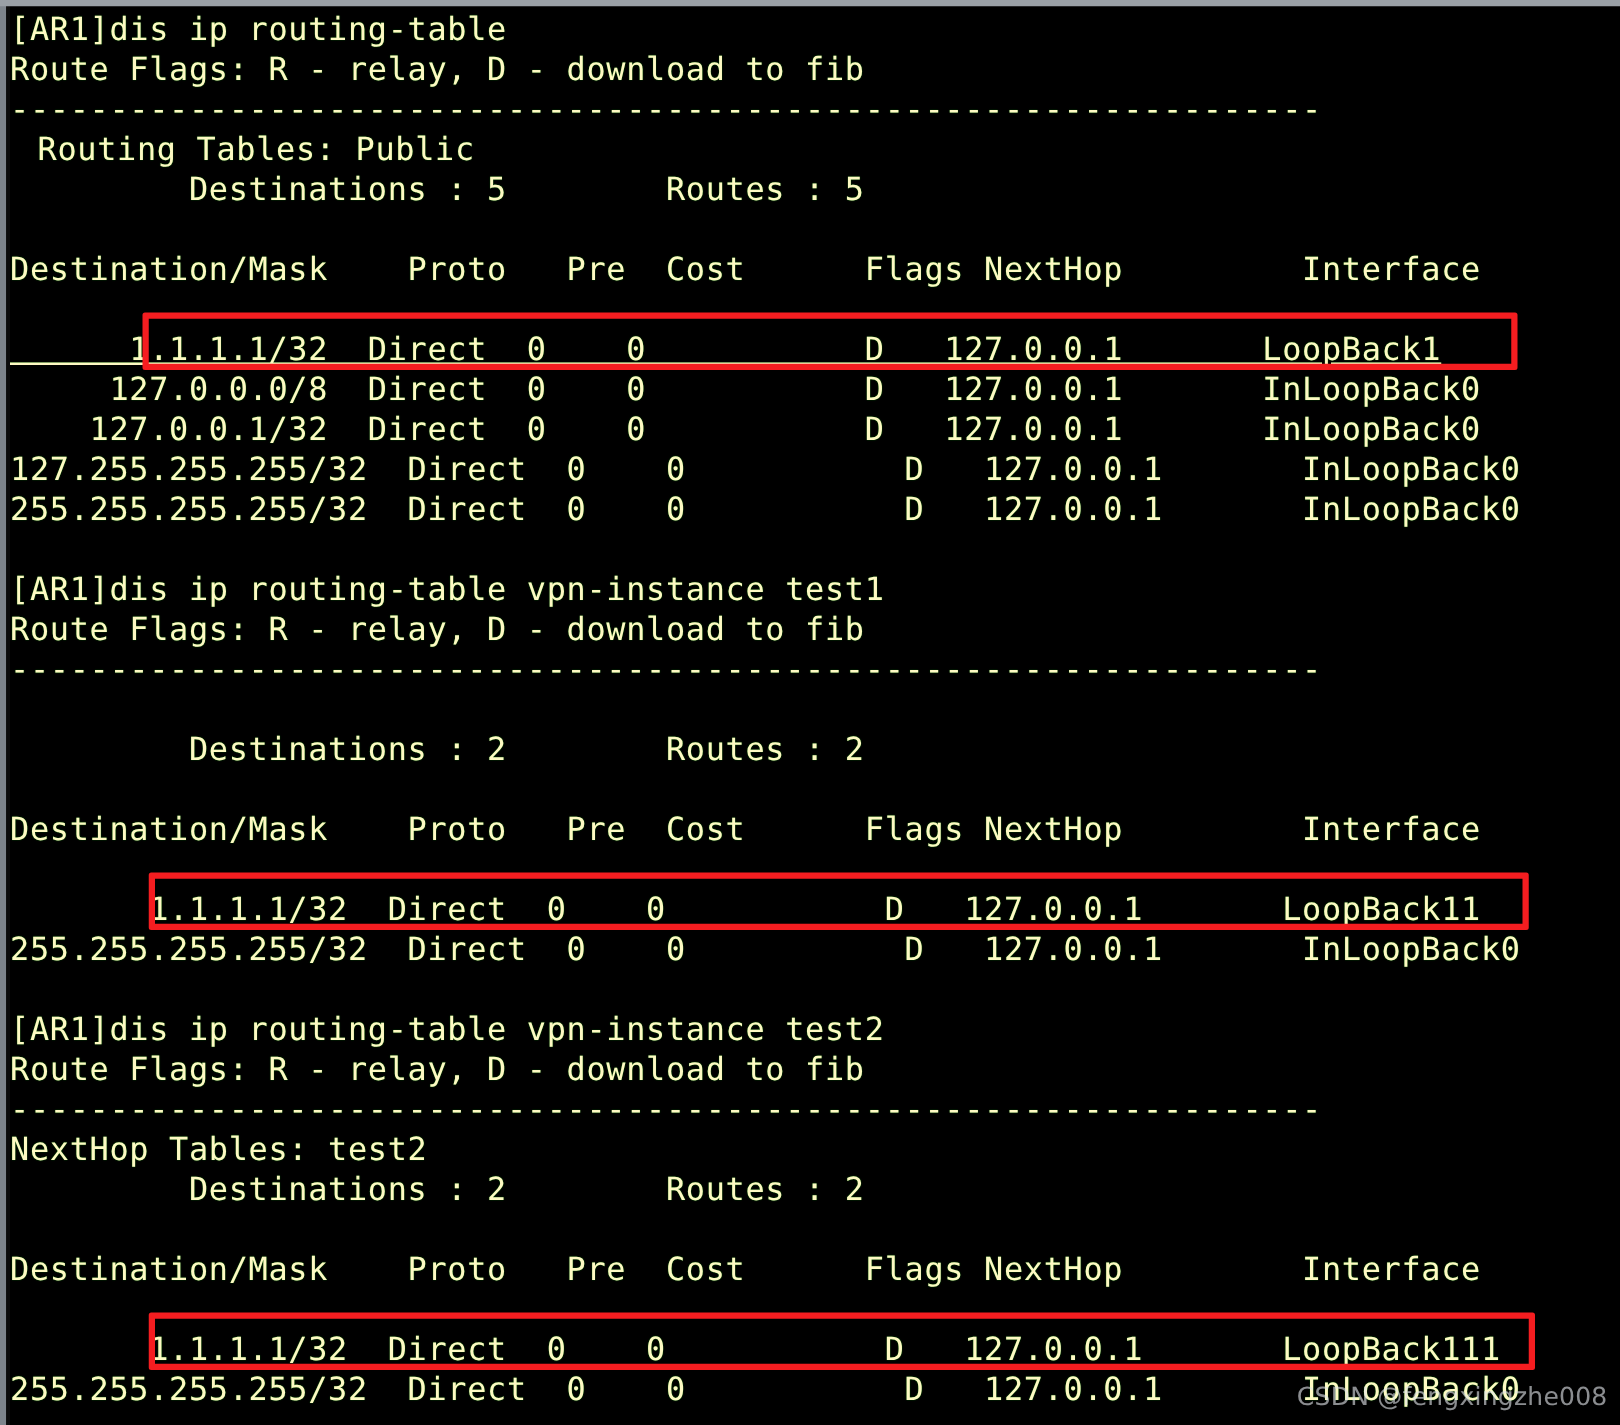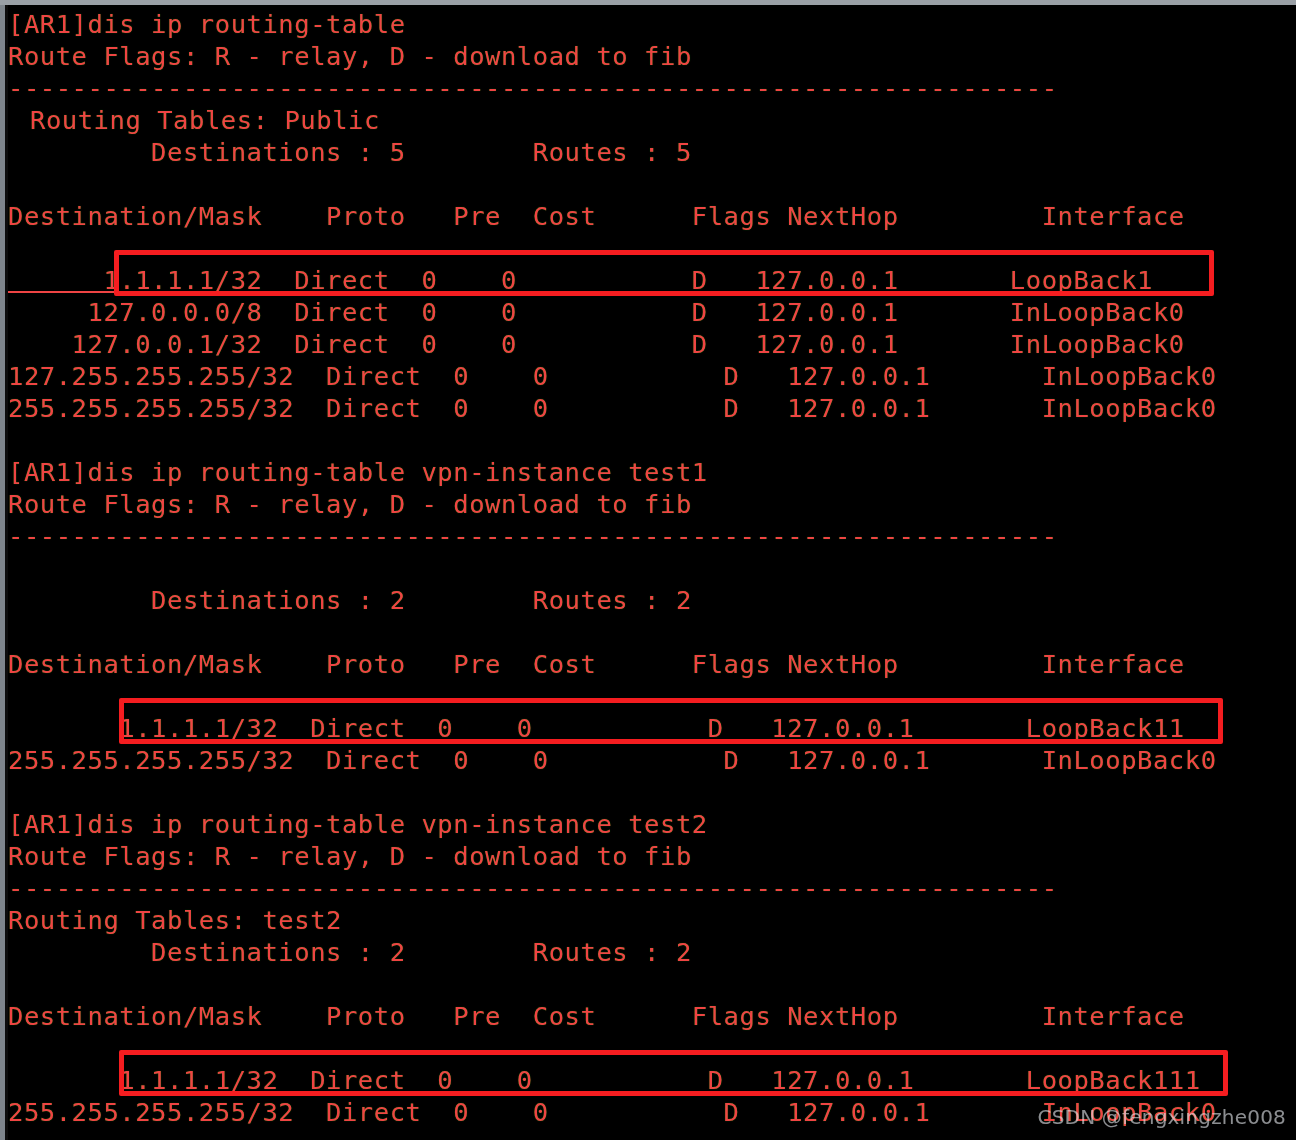--- a/index.html
+++ b/index.html
@@ -59,21 +59,21 @@
 
   .term-line {
     position: absolute;
     left: 0;
     height: 32px;
     line-height: 32px;
     white-space: pre;
     font-family: "DejaVu Sans Mono", "Liberation Mono", monospace;
     font-size: 25.5px;
     letter-spacing: 0.55px;
-    color: #ef4444;
+    color: #fef9c3;
     text-shadow: 0 0 1px rgba(0,170,0,0.75);
   }
   .term-line.blank { color: transparent; }
 
   
   .highlight-box {
     position: absolute;
     border: 5px solid #f51d20;
     border-radius: 2px;
     box-sizing: border-box;
@@ -122,21 +122,21 @@
       <div class="term-line" style="top: 515px;">------------------------------------------------------------------</div>
       <div class="term-line" style="top: 579px;">         Destinations : 2        Routes : 2</div>
       <div class="term-line blank" style="top: 611px;"></div>
       <div class="term-line" style="top: 643px;">Destination/Mask    Proto   Pre  Cost      Flags NextHop         Interface</div>
       <div class="term-line" style="top: 707px; text-align: right;">       1.1.1.1/32  Direct  0    0           D   127.0.0.1       LoopBack11</div>
       <div class="term-line" style="top: 739px;">255.255.255.255/32  Direct  0    0           D   127.0.0.1       InLoopBack0</div>
       <div class="term-line blank" style="top: 771px;"></div>
       <div class="term-line" style="top: 803px;">[AR1]dis ip routing-table vpn-instance test2</div>
       <div class="term-line" style="top: 835px;">Route Flags: R - relay, D - download to fib</div>
       <div class="term-line" style="top: 867px;">------------------------------------------------------------------</div>
-      <div class="term-line" style="top: 899px;">Routing Tables: test2</div>
+      <div class="term-line" style="top: 899px;">NextHop Tables: test2</div>
       <div class="term-line" style="top: 931px;">         Destinations : 2        Routes : 2</div>
       <div class="term-line blank" style="top: 963px;"></div>
       <div class="term-line" style="top: 995px;">Destination/Mask    Proto   Pre  Cost      Flags NextHop         Interface</div>
       <div class="term-line" style="top: 1059px;">       1.1.1.1/32  Direct  0    0           D   127.0.0.1       LoopBack111</div>
       <div class="term-line" style="top: 1091px;">255.255.255.255/32  Direct  0    0           D   127.0.0.1       InLoopBack0</div>
     </div>
 
   <div class="chrome-edge-top"></div>
 
   <div id="watermark">CSDN @fengxingzhe008</div>

